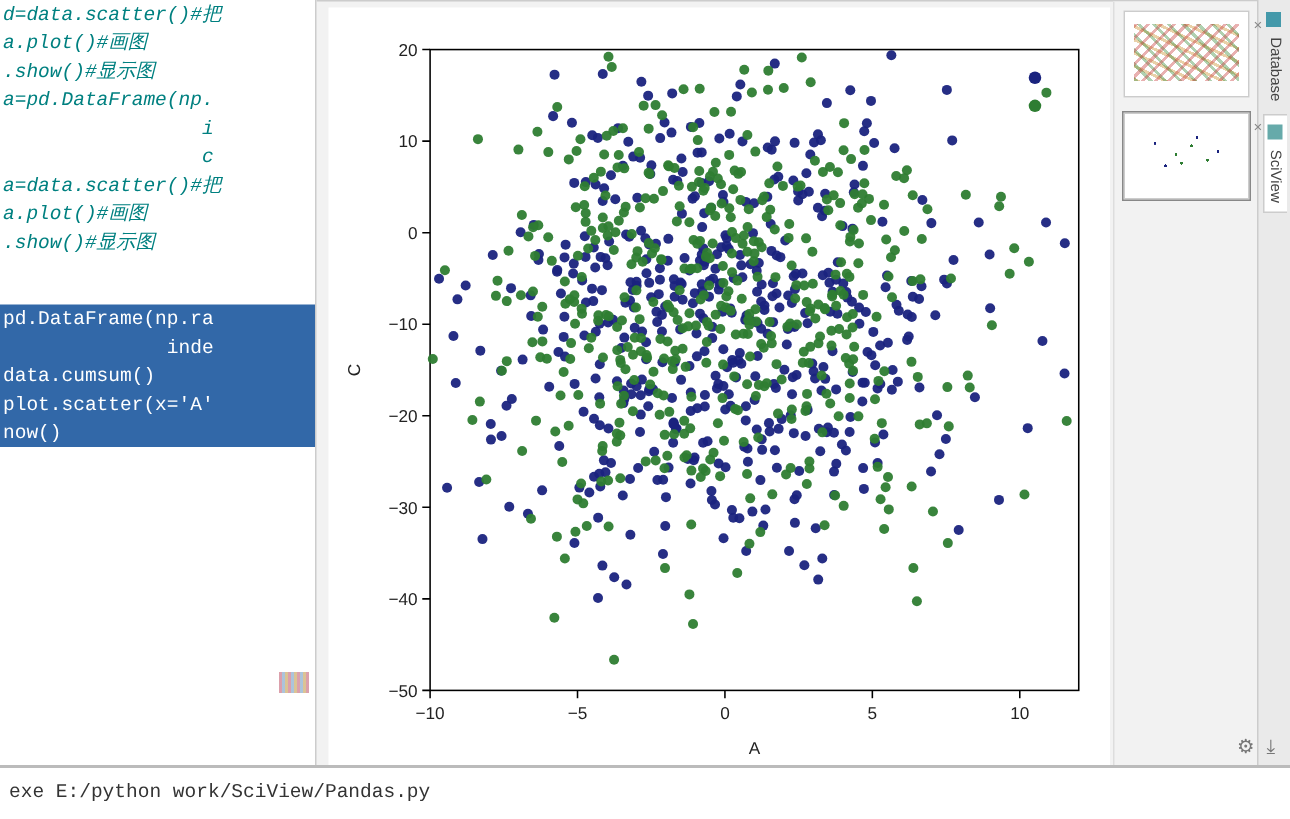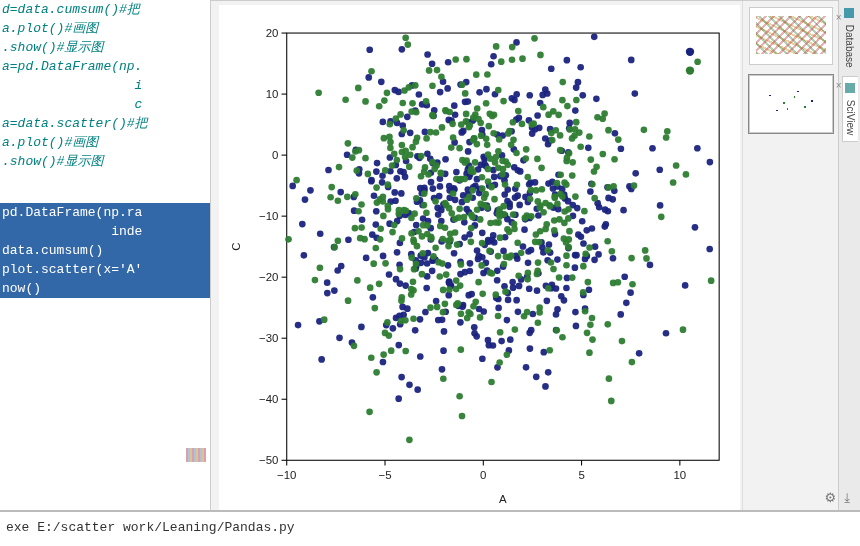--- a/index.html
+++ b/index.html
@@ -179,21 +179,21 @@
   .dot { stroke: none; }
   text.axis { font: 11px sans-serif; fill:#222; }
 </style>
 </head>
 <body>
 
 <div class="main">
 
   <div class="editor-pane">
     <div id="editor-lines">
-        <div class="line">d=data.cumsum()#把</div>
+        <div class="line">d=data.scatter()#把</div>
         <div class="line">a.plot()#画图</div>
         <div class="line">.show()#显示图</div>
         <div class="line"></div>
         <div class="line">a=pd.DataFrame(np.</div>
         <div class="line">                 i</div>
         <div class="line">                 c</div>
         <div class="line">a=data.scatter()#把</div>
         <div class="line">a.plot()#画图</div>
         <div class="line">.show()#显示图</div>
         <div class="line"></div>
@@ -1247,14 +1247,14 @@
       <span>SciView</span>
     </div>
   </div>
 </div>
 
 <div class="bottom-bar">
   <div class="bottom-tools">
     <span>⚙</span>
     <span>⤓</span>
   </div>
-  <div class="console-line">exe E:/scatter work/Leaning/Pandas.py</div>
+  <div class="console-line">exe E:/python work/SciView/Pandas.py</div>
 </div>
 
 </body></html>

